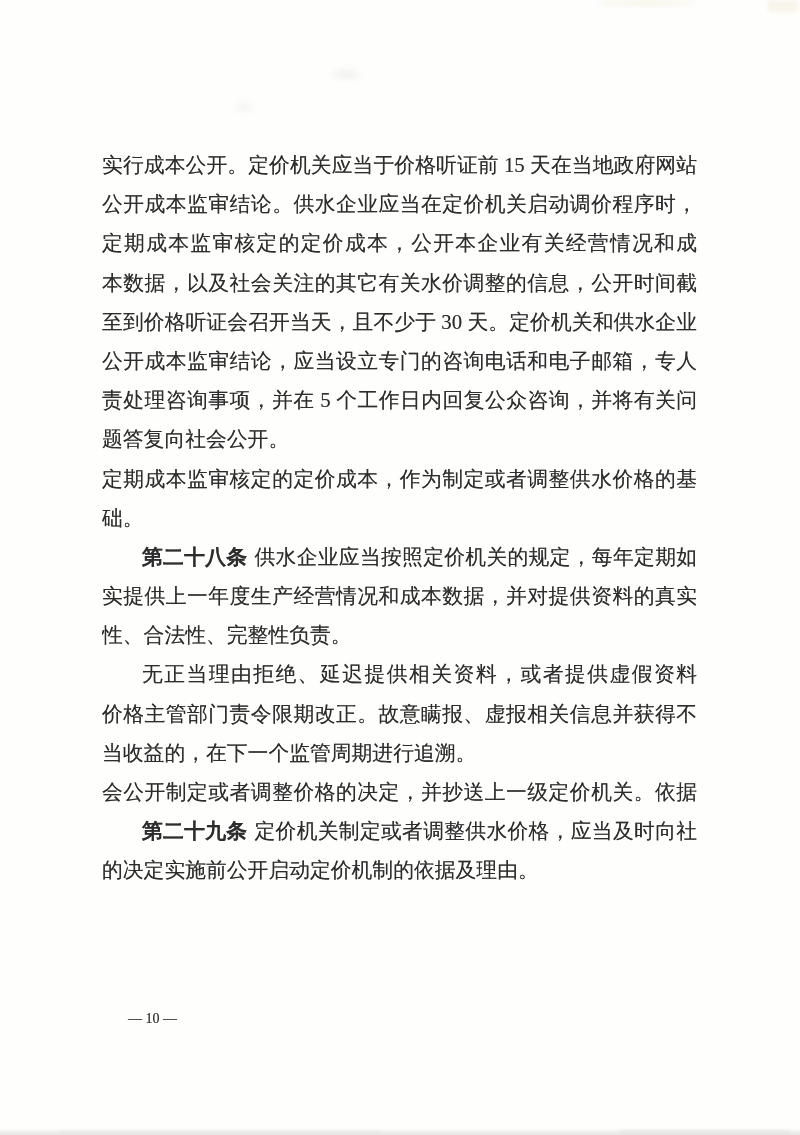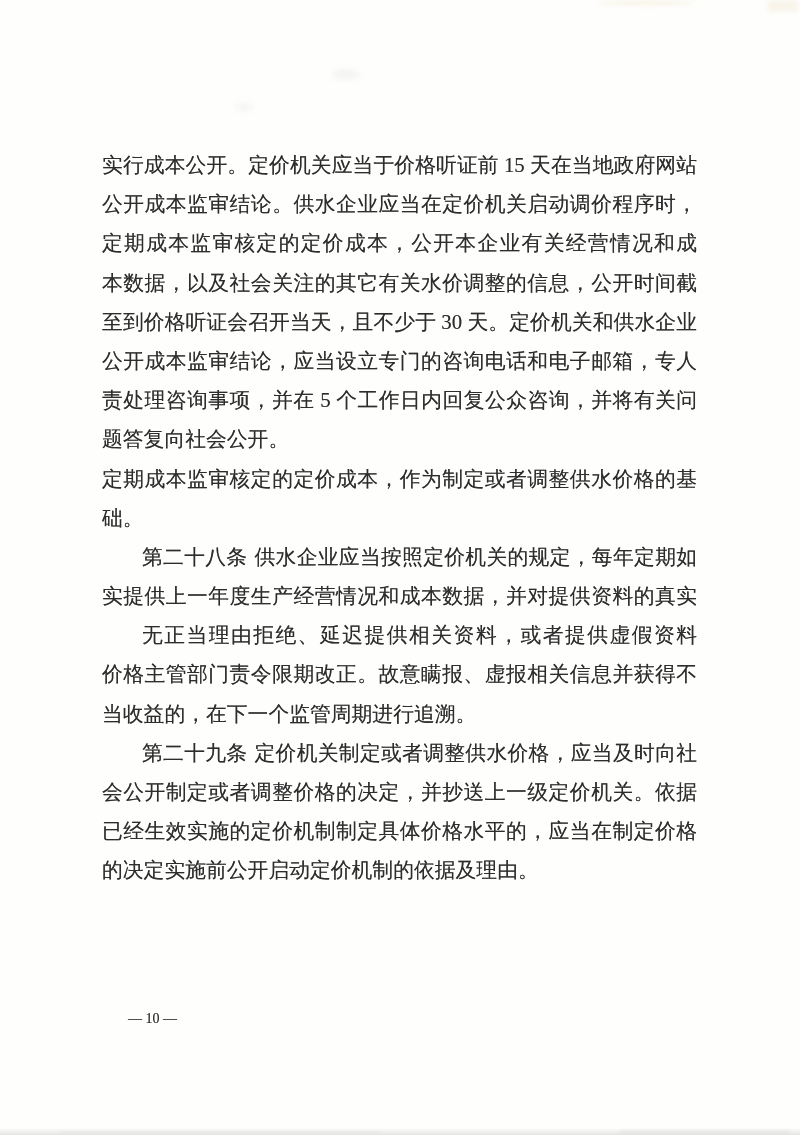--- a/index.html
+++ b/index.html
@@ -25,21 +25,21 @@
   .line {
     line-height: 39.2px;
     height: 39.2px;
     overflow: hidden;
     text-align: justify;
     text-align-last: justify;
     text-shadow: 0 0 0.6px rgba(45,45,45,0.55);
   }
   .line.last { text-align-last: left; }
   .line.indent { text-indent: 40px; }
-  .lead { font-weight: normal; margin-right: 7px; }
+  .lead { font-weight: bold; margin-right: 7px; }
   .footer {
     position: absolute;
     left: 128px; top: 1004px;
     font-size: 14px;
     line-height: 30px;
     color: #2f2f2f;
     text-shadow: 0 0 0.5px rgba(45,45,45,0.5);
   }
   
   .artifact { position: absolute; pointer-events: none; }
@@ -99,32 +99,32 @@
     </div>
 
     <div class="para">
       <div class="line">定期成本监审核定的定价成本，作为制定或者调整供水价格的基</div>
       <div class="line last">础。</div>
     </div>
 
     <div class="para">
       <div class="line indent"><b class="lead">第二十八条</b><span>供水企业应当按照定价机关的规定，每年定期如</span></div>
       <div class="line">实提供上一年度生产经营情况和成本数据，并对提供资料的真实</div>
+      <div class="line last">性、合法性、完整性负责。</div>
     </div>
 
     <div class="para">
       <div class="line indent">无正当理由拒绝、延迟提供相关资料，或者提供虚假资料的，</div>
       <div class="line">价格主管部门责令限期改正。故意瞒报、虚报相关信息并获得不</div>
       <div class="line last">当收益的，在下一个监管周期进行追溯。</div>
     </div>
 
     <div class="para">
+      <div class="line">会公开制定或者调整价格的决定，并抄送上一级定价机关。依据</div>
       <div class="line indent"><b class="lead">第二十九条</b><span>定价机关制定或者调整供水价格，应当及时向社</span></div>
-      <div class="line">会公开制定或者调整价格的决定，并抄送上一级定价机关。依据</div>
-      <div class="line">已经生效实施的定价机制制定具体价格水平的，应当在制定价格</div>
       <div class="line last">的决定实施前公开启动定价机制的依据及理由。</div>
     </div>
 
   </div>
 
   <div class="footer">— 10 —</div>
 
   <div class="artifact artifact-bottom"></div>
   <div class="artifact artifact-bottom-2"></div>
   <div class="artifact artifact-bottom-3"></div>

